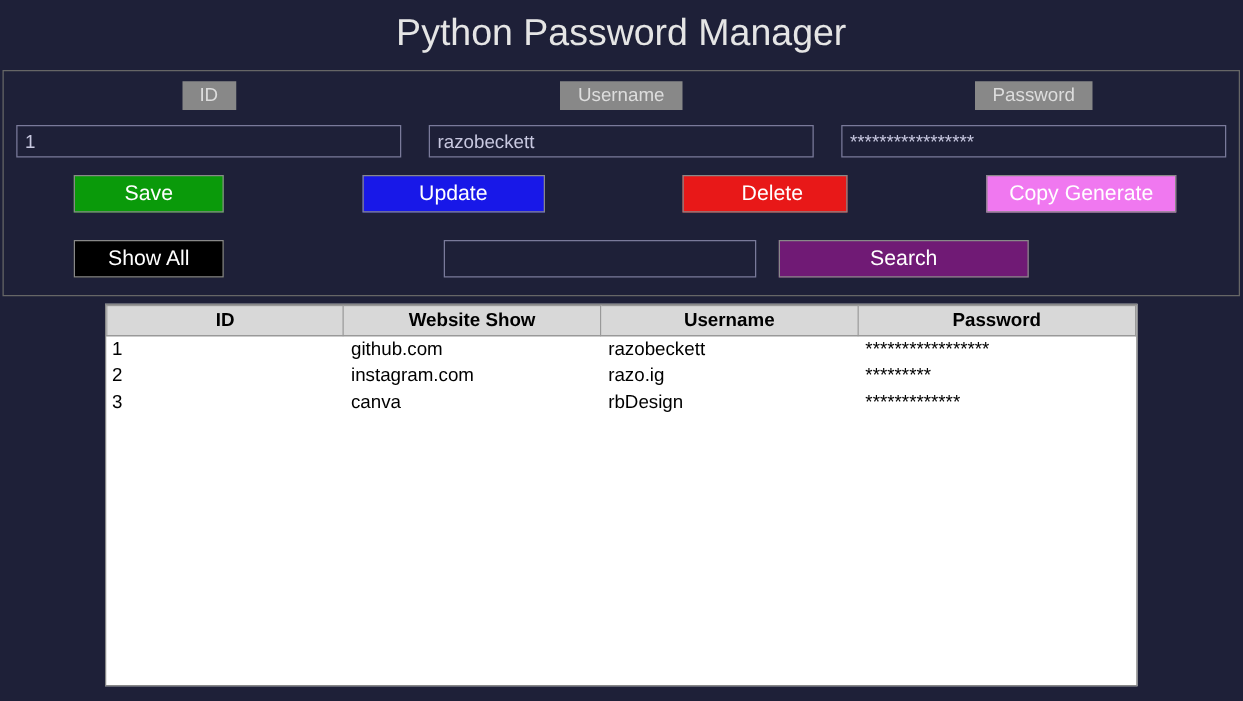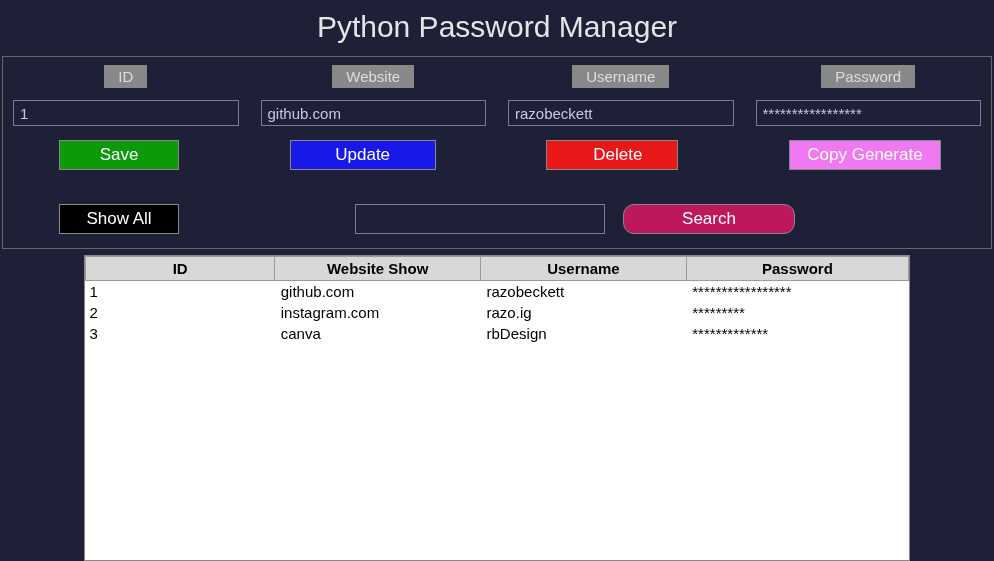--- a/index.html
+++ b/index.html
@@ -53,41 +53,41 @@
   }
   .button-row {
     display: flex;
     margin-top: 14px;
     justify-content: space-between;
     padding: 0 40px 0 46px;
     gap: 12px;
   }
   .button-row2 {
     display: flex;
-    margin-top: 34px;
+    margin-top: 22px;
     padding: 0 0 0 46px;
     gap: 0;
   }
   .btn {
     font-size: 17px;
     padding: 5px 0;
     border: 1px solid #888;
     cursor: pointer;
     text-align: center;
     color: #fff;
     height: 30px;
     line-height: 18px;
   }
   .btn-save { background: #0a9a0a; width: 120px; }
   .btn-update { background: #1818e8; width: 146px; }
   .btn-delete { background: #e81818; width: 132px; padding-left: 11px; }
   .btn-copy { background: #f078f0; width: 152px; }
   .btn-showall { background: #000; width: 120px; }
   .btn-gen { background: #f0a020; width: 130px; }
-  .btn-search { background: #be185d; width: 172px; border-radius: 11px; }
+  .btn-search { background: #701a75; width: 200px; }
   .search-input {
     background: #1e2038;
     border: 1px solid #7a7a9a;
     width: 250px;
     height: 30px;
     color: #c8c8e0;
     padding: 4px 6px;
     outline: none;
   }
   .table-area {
@@ -120,24 +120,20 @@
 <body>
 
 <div class="title">Python Password Manager</div>
 
 <div class="form-panel">
 
   <div class="input-row">
     <div class="field-group">
       <div class="field-label">ID</div>
       <input class="field-input" value="1" style="">
-    </div>
-    <div class="field-group">
-      <div class="field-label">Website</div>
-      <input class="field-input" value="github.com" style="">
     </div>
     <div class="field-group">
       <div class="field-label">Username</div>
       <input class="field-input" value="razobeckett" style="">
     </div>
     <div class="field-group">
       <div class="field-label">Password</div>
       <input class="field-input" value="*****************" style="">
     </div>
   </div>

